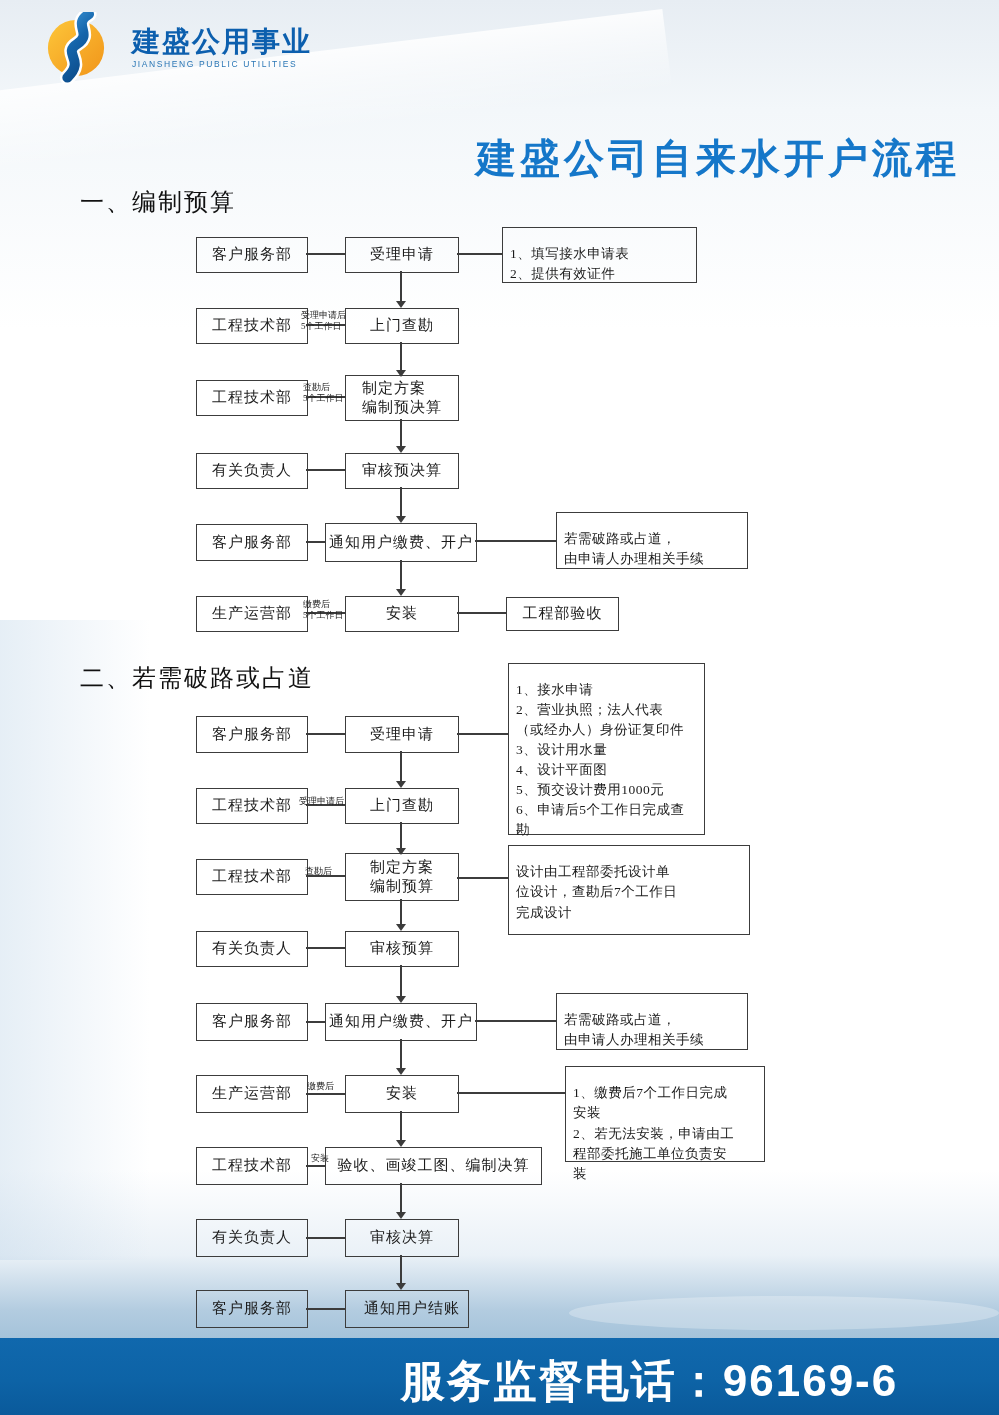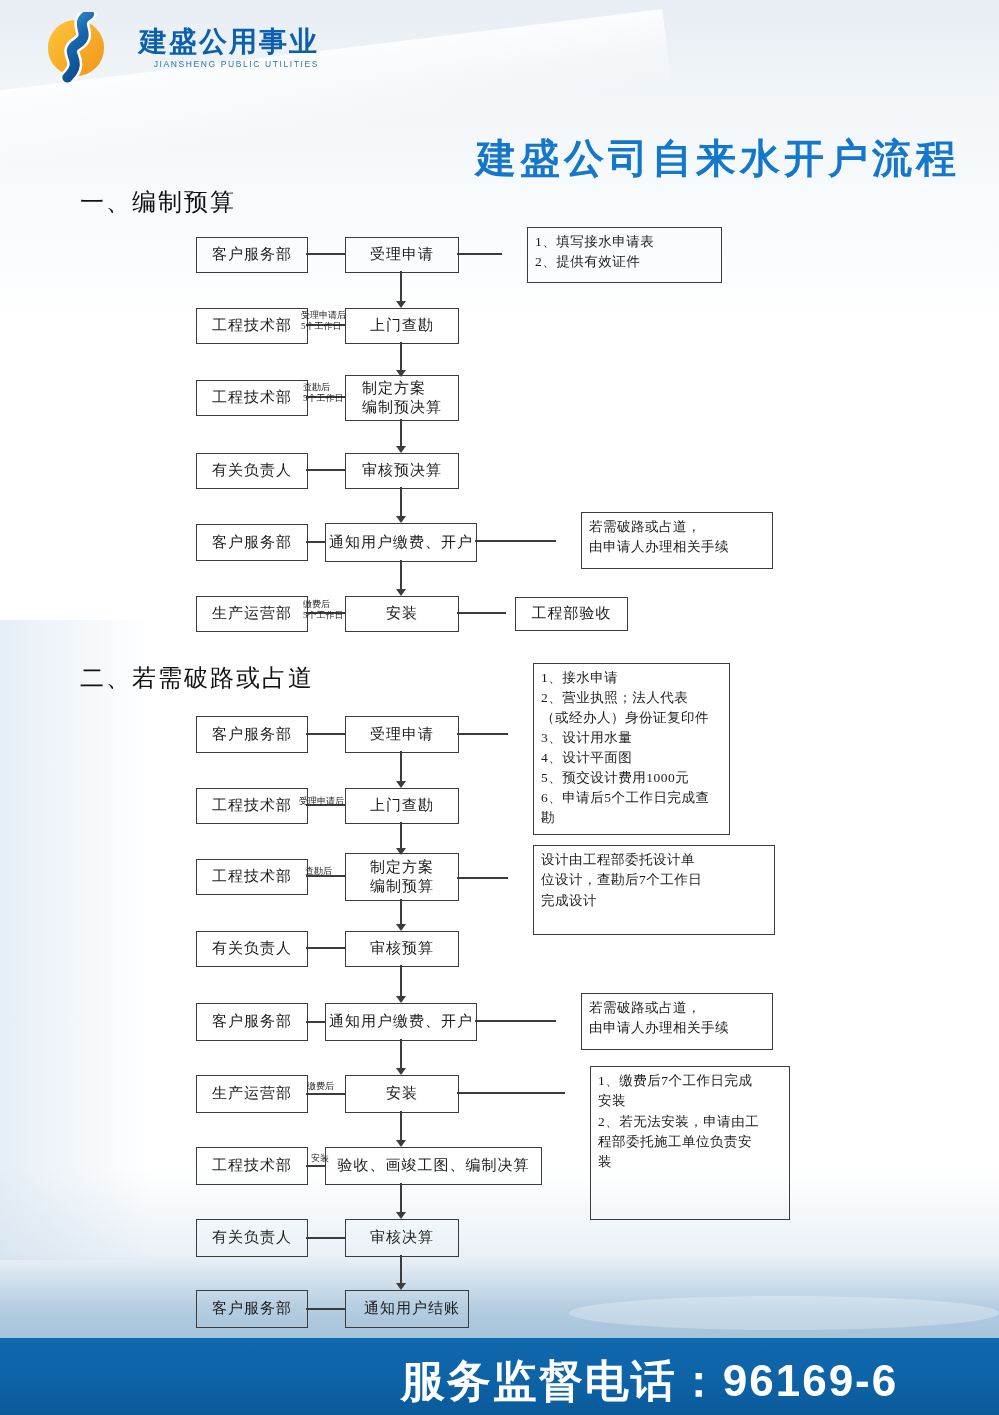--- a/index.html
+++ b/index.html
@@ -8,36 +8,36 @@
     background:linear-gradient(180deg,#e7edf3 0px,#f3f7fa 110px,#ffffff 330px,#ffffff 1170px,#eaf1f7 1255px,#b3cce0 1310px,#a5c3da 1338px);}
   .swoosh{position:absolute;pointer-events:none;}
   
   .banner{position:absolute;left:533px;top:0;width:466px;height:97px;
     background:linear-gradient(100deg,#15609f 0%,#1b6fb3 45%,#2b86c6 100%);
     clip-path:polygon(0 0,100% 0,100% 100%,0 86%);}
   .slogan{position:absolute;left:0;top:14px;width:100%;text-align:center;
     font-style:italic;font-weight:bold;font-size:40px;letter-spacing:5px;color:#ffffff;
     transform:rotate(-1deg);text-shadow:1px 2px 2px rgba(0,40,80,.35);white-space:nowrap;}
   .logo{position:absolute;left:40px;top:12px;display:flex;align-items:center;}
-  .logo-text{margin-left:27px;text-align:right;}
+  .logo-text{margin-left:20px;}
   .logo-cn{font-family:"Liberation Sans","DejaVu Sans",sans-serif;font-weight:bold;
     font-size:28px;letter-spacing:2px;color:#0c5fae;line-height:30px;}
   .logo-en{font-family:"Liberation Sans","DejaVu Sans",sans-serif;font-size:8.5px;
     letter-spacing:1.6px;color:#2a76b5;margin-top:2px;}
   
   .main-title{position:absolute;left:0;top:131px;width:960px;text-align:right;
     font-family:"Liberation Sans","DejaVu Sans",sans-serif;font-weight:800;
     font-size:40px;letter-spacing:4px;color:#1577c9;white-space:nowrap;}
   .sec-heading{position:absolute;font-size:24px;color:#111;letter-spacing:2px;white-space:nowrap;}
   
   .fbox{position:absolute;border:1.6px solid #3c3c3c;display:flex;align-items:center;
     justify-content:center;font-size:15px;line-height:1.3;
     white-space:pre-line;letter-spacing:1px;}
   .nbox{position:absolute;border:1.6px solid #3c3c3c;font-size:13.5px;line-height:1.5;
-    padding:4px 7px;white-space:pre-line;letter-spacing:0.5px;box-sizing:border-box;margin-left:25px;}
+    padding:16px 7px;white-space:pre-line;letter-spacing:0.5px;box-sizing:border-box;}
   .hline{position:absolute;height:1.6px;background:#3c3c3c;}
   .varrow{position:absolute;width:1.6px;background:#3c3c3c;}
   .varrow::after{content:'';position:absolute;left:-4.2px;bottom:-6px;
     border:5px solid transparent;border-top:7px solid #3c3c3c;border-bottom:none;}
   .elabel{position:absolute;font-size:9px;line-height:11px;white-space:pre-line;
     color:#222;letter-spacing:0;}
   
   .footer-bar{position:absolute;left:0;top:1338px;width:999px;height:77px;
     background:linear-gradient(180deg,#1068ad 0%,#0d63a6 55%,#0a5a9b 100%);}
   .footer-text{position:absolute;left:300px;top:1352px;width:699px;text-align:center;
@@ -119,21 +119,21 @@
   <div class="nbox" style="left:556px;top:512px;width:192px;height:57px;">若需破路或占道，
 由申请人办理相关手续</div>
   <div class="varrow" style="left:400px;top:560px;height:30px;"></div>
 
   <div class="fbox" style="left:196px;top:596px;width:110px;height:34px;">生产运营部</div>
   <div class="hline" style="left:306px;top:612px;width:39px;"></div>
   <div class="elabel" style="left:303px;top:599px;">缴费后
 5个工作日</div>
   <div class="fbox" style="left:345px;top:596px;width:112px;height:34px;">安装</div>
   <div class="hline" style="left:457px;top:612px;width:49px;"></div>
-  <div class="fbox" style="left:506px;top:597px;width:111px;height:32px;margin-left:9px;">工程部验收</div>
+  <div class="fbox" style="left:506px;top:597px;width:111px;height:32px;">工程部验收</div>
 
   <div class="sec-heading" style="left:80px;top:662px;">二、若需破路或占道</div>
 
   <div class="nbox" style="left:508px;top:663px;width:197px;height:172px;line-height:1.48;">1、接水申请
 2、营业执照；法人代表
 （或经办人）身份证复印件
 3、设计用水量
 4、设计平面图
 5、预交设计费用1000元
 6、申请后5个工作日完成查
@@ -173,21 +173,21 @@
   <div class="hline" style="left:475px;top:1020px;width:81px;"></div>
   <div class="nbox" style="left:556px;top:993px;width:192px;height:57px;">若需破路或占道，
 由申请人办理相关手续</div>
   <div class="varrow" style="left:400px;top:1039px;height:30px;"></div>
 
   <div class="fbox" style="left:196px;top:1075px;width:110px;height:36px;">生产运营部</div>
   <div class="hline" style="left:306px;top:1093px;width:39px;"></div>
   <div class="elabel" style="left:307px;top:1081px;">缴费后</div>
   <div class="fbox" style="left:345px;top:1075px;width:112px;height:36px;">安装</div>
   <div class="hline" style="left:457px;top:1092px;width:108px;"></div>
-  <div class="nbox" style="left:565px;top:1066px;width:200px;height:154px;">1、缴费后7个工作日完成
+  <div class="nbox" style="left:565px;top:1066px;width:200px;height:96px;">1、缴费后7个工作日完成
 安装
 2、若无法安装，申请由工
 程部委托施工单位负责安
 装</div>
   <div class="varrow" style="left:400px;top:1111px;height:30px;"></div>
 
   <div class="fbox" style="left:196px;top:1147px;width:110px;height:36px;">工程技术部</div>
   <div class="hline" style="left:306px;top:1165px;width:19px;"></div>
   <div class="elabel" style="left:311px;top:1153px;">安装</div>
   <div class="fbox" style="left:325px;top:1147px;width:215px;height:36px;">验收、画竣工图、编制决算</div>

